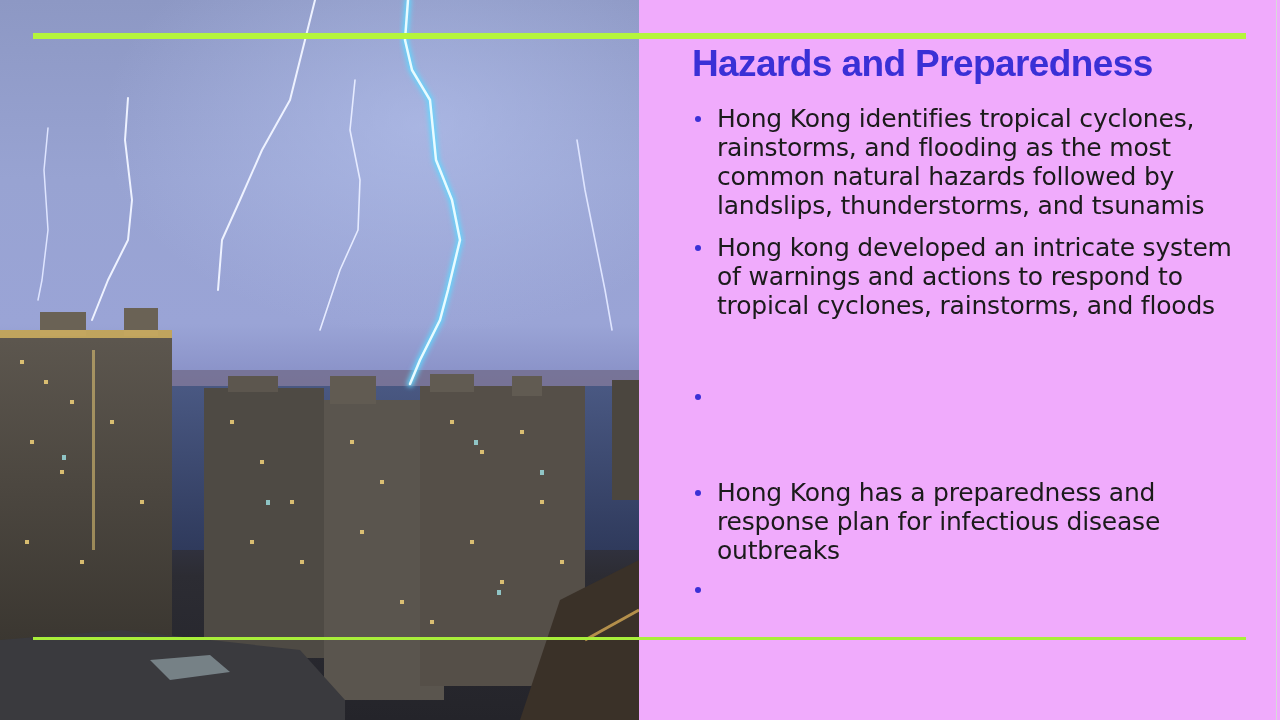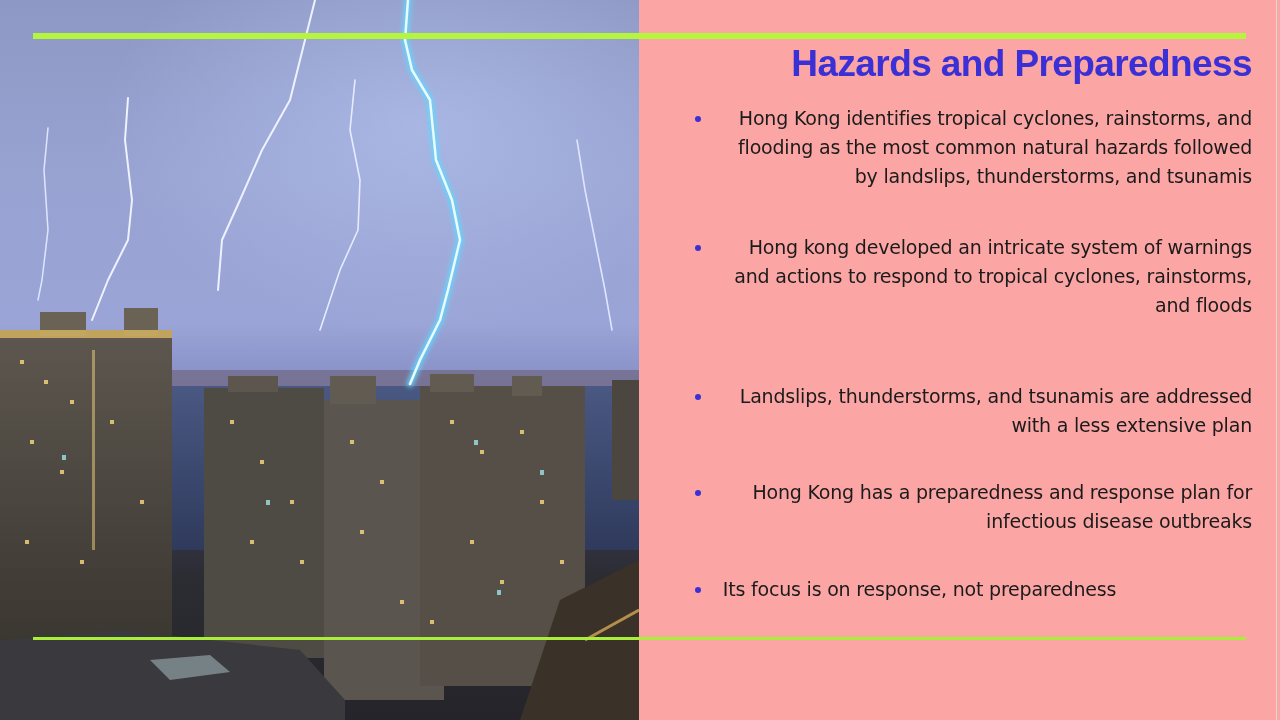--- a/index.html
+++ b/index.html
@@ -1,19 +1,19 @@
 <!DOCTYPE html>
 <html><head>
 <meta charset="utf-8">
 <style>
   * { box-sizing: border-box; margin: 0; padding: 0; }
   html, body { width: 1280px; height: 720px; overflow: hidden; background: #ffffff; }
   body { position: relative; font-family: "Liberation Sans", "DejaVu Sans", sans-serif; }
 
-  .slide { position: absolute; left: 0; top: 0; width: 1280px; height: 720px; background: #fca5a5; text-align: right; }
+  .slide { position: absolute; left: 0; top: 0; width: 1280px; height: 720px; background: #f0abfc; }
 
   
   .photo {
     position: absolute; left: 0; top: 0; width: 639px; height: 720px; overflow: hidden;
     background: linear-gradient(180deg, #8d98c4 0%, #98a3d2 25%, #9aa4d6 45%, #8a92c8 52%, #5e6592 58%, #3b3f5a 66%, #2c2c33 80%, #24242a 100%);
   }
   .photo svg { position: absolute; left: 0; top: 0; }
 
   
   .edge { position: absolute; right: 3px; top: 0; width: 1px; height: 720px; background: #d8d8d8; }
@@ -23,21 +23,21 @@
   .accent-bottom { position: absolute; left: 33px; top: 637px; width: 1213px; height: 3px; background: #a8ee3a; }
 
   
   .title {
     position: absolute; left: 692px; top: 40px; width: 560px;
     font-family: "Liberation Sans", sans-serif; font-weight: bold;
     font-size: 37px; letter-spacing: -0.6px; color: #3a30d6; line-height: 48px;
   }
   .bullets { position: absolute; left: 692px; top: 104px; width: 560px; list-style: none; }
   .bullet { position: relative; padding-left: 25px; font-family: "DejaVu Sans", sans-serif;
-    font-size: 19px; line-height: 29px; color: #1b1b1b; letter-spacing: -0.2px; }
+    font-size: 25px; line-height: 29px; color: #1b1b1b; letter-spacing: -0.2px; }
   .bullet .dot { position: absolute; left: 3px; top: 12px; width: 6px; height: 6px; border-radius: 50%; background: #3a30d6; }
   .b0 { position: absolute; top: 0; }
   .b1 { position: absolute; top: 129px; }
   .b2 { position: absolute; top: 278px; }
   .b3 { position: absolute; top: 374px; }
   .b4 { position: absolute; top: 471px; }
 </style>
 </head>
 <body>
 
@@ -146,24 +146,22 @@
     <li class="bullet b0">
       <span class="dot"></span>
       <span>Hong Kong identifies tropical cyclones, rainstorms, and flooding as the most common natural hazards followed by landslips, thunderstorms, and tsunamis</span>
     </li>
     <li class="bullet b1">
       <span class="dot"></span>
       <span>Hong kong developed an intricate system of warnings and actions to respond to tropical cyclones, rainstorms, and floods</span>
     </li>
     <li class="bullet b2">
       <span class="dot"></span>
-      <span>Landslips, thunderstorms, and tsunamis are addressed with a less extensive plan</span>
     </li>
     <li class="bullet b3">
       <span class="dot"></span>
       <span>Hong Kong has a preparedness and response plan for infectious disease outbreaks</span>
     </li>
     <li class="bullet b4">
       <span class="dot"></span>
-      <span style="white-space: pre-wrap;"> Its focus is on response, not preparedness</span>
     </li>
   </ul>
 </div>
 
 </body></html>

